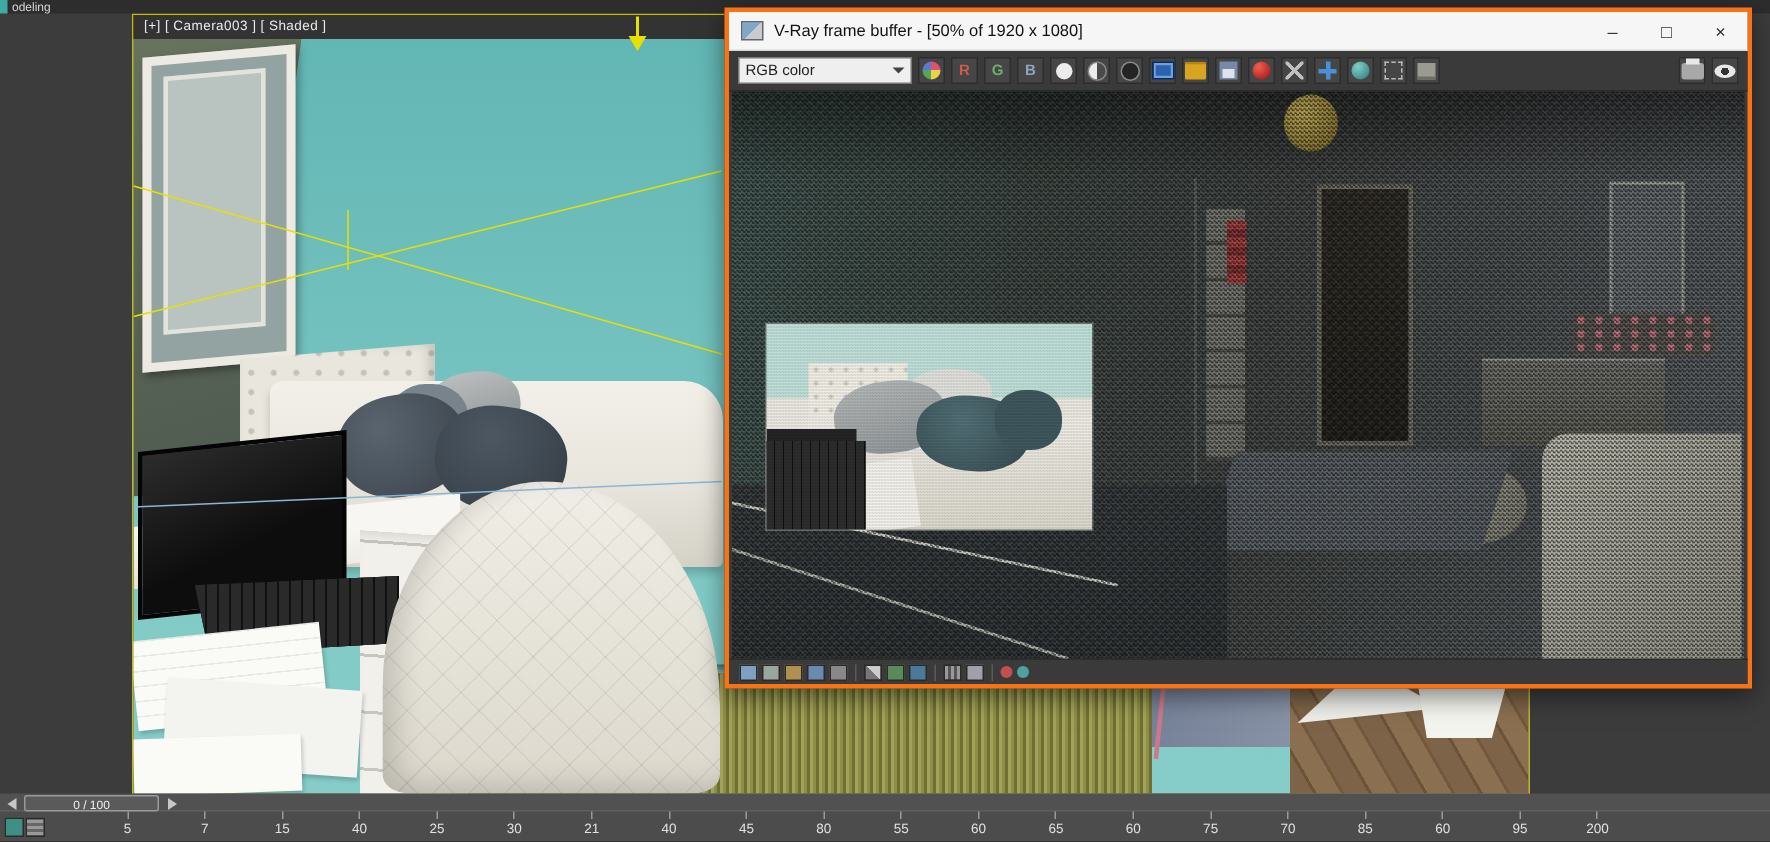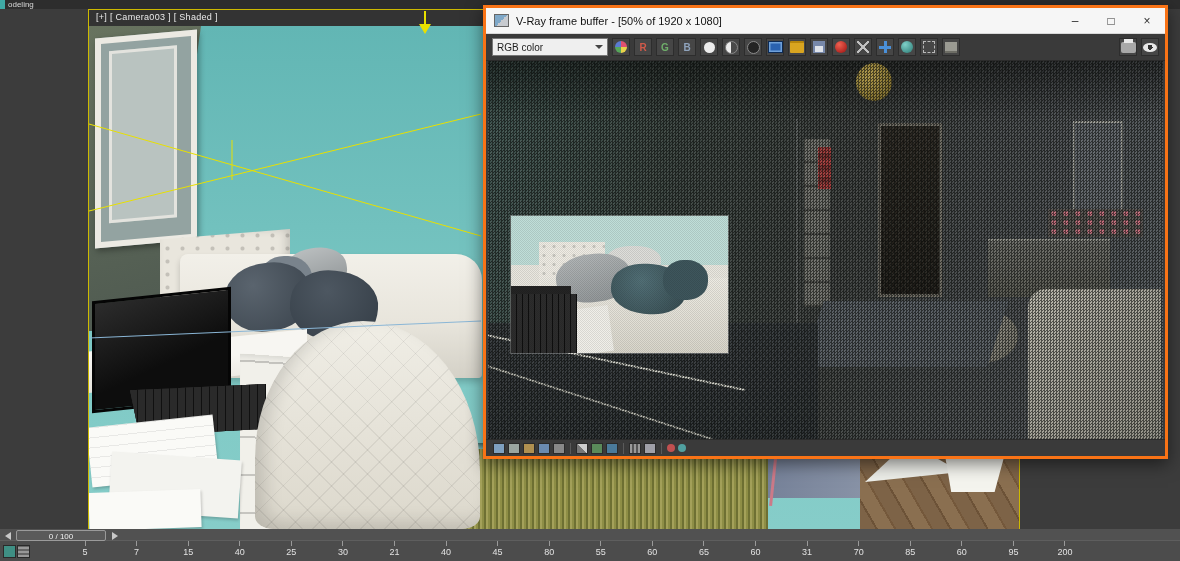--- a/index.html
+++ b/index.html
@@ -450,21 +450,21 @@
         <div class="tick">
           <span class="tick-mark"></span>
           <span class="tick-label">65</span>
         </div>
         <div class="tick">
           <span class="tick-mark"></span>
           <span class="tick-label">60</span>
         </div>
         <div class="tick">
           <span class="tick-mark"></span>
-          <span class="tick-label">31</span>
+          <span class="tick-label">75</span>
         </div>
         <div class="tick">
           <span class="tick-mark"></span>
           <span class="tick-label">70</span>
         </div>
         <div class="tick">
           <span class="tick-mark"></span>
           <span class="tick-label">85</span>
         </div>
         <div class="tick">

